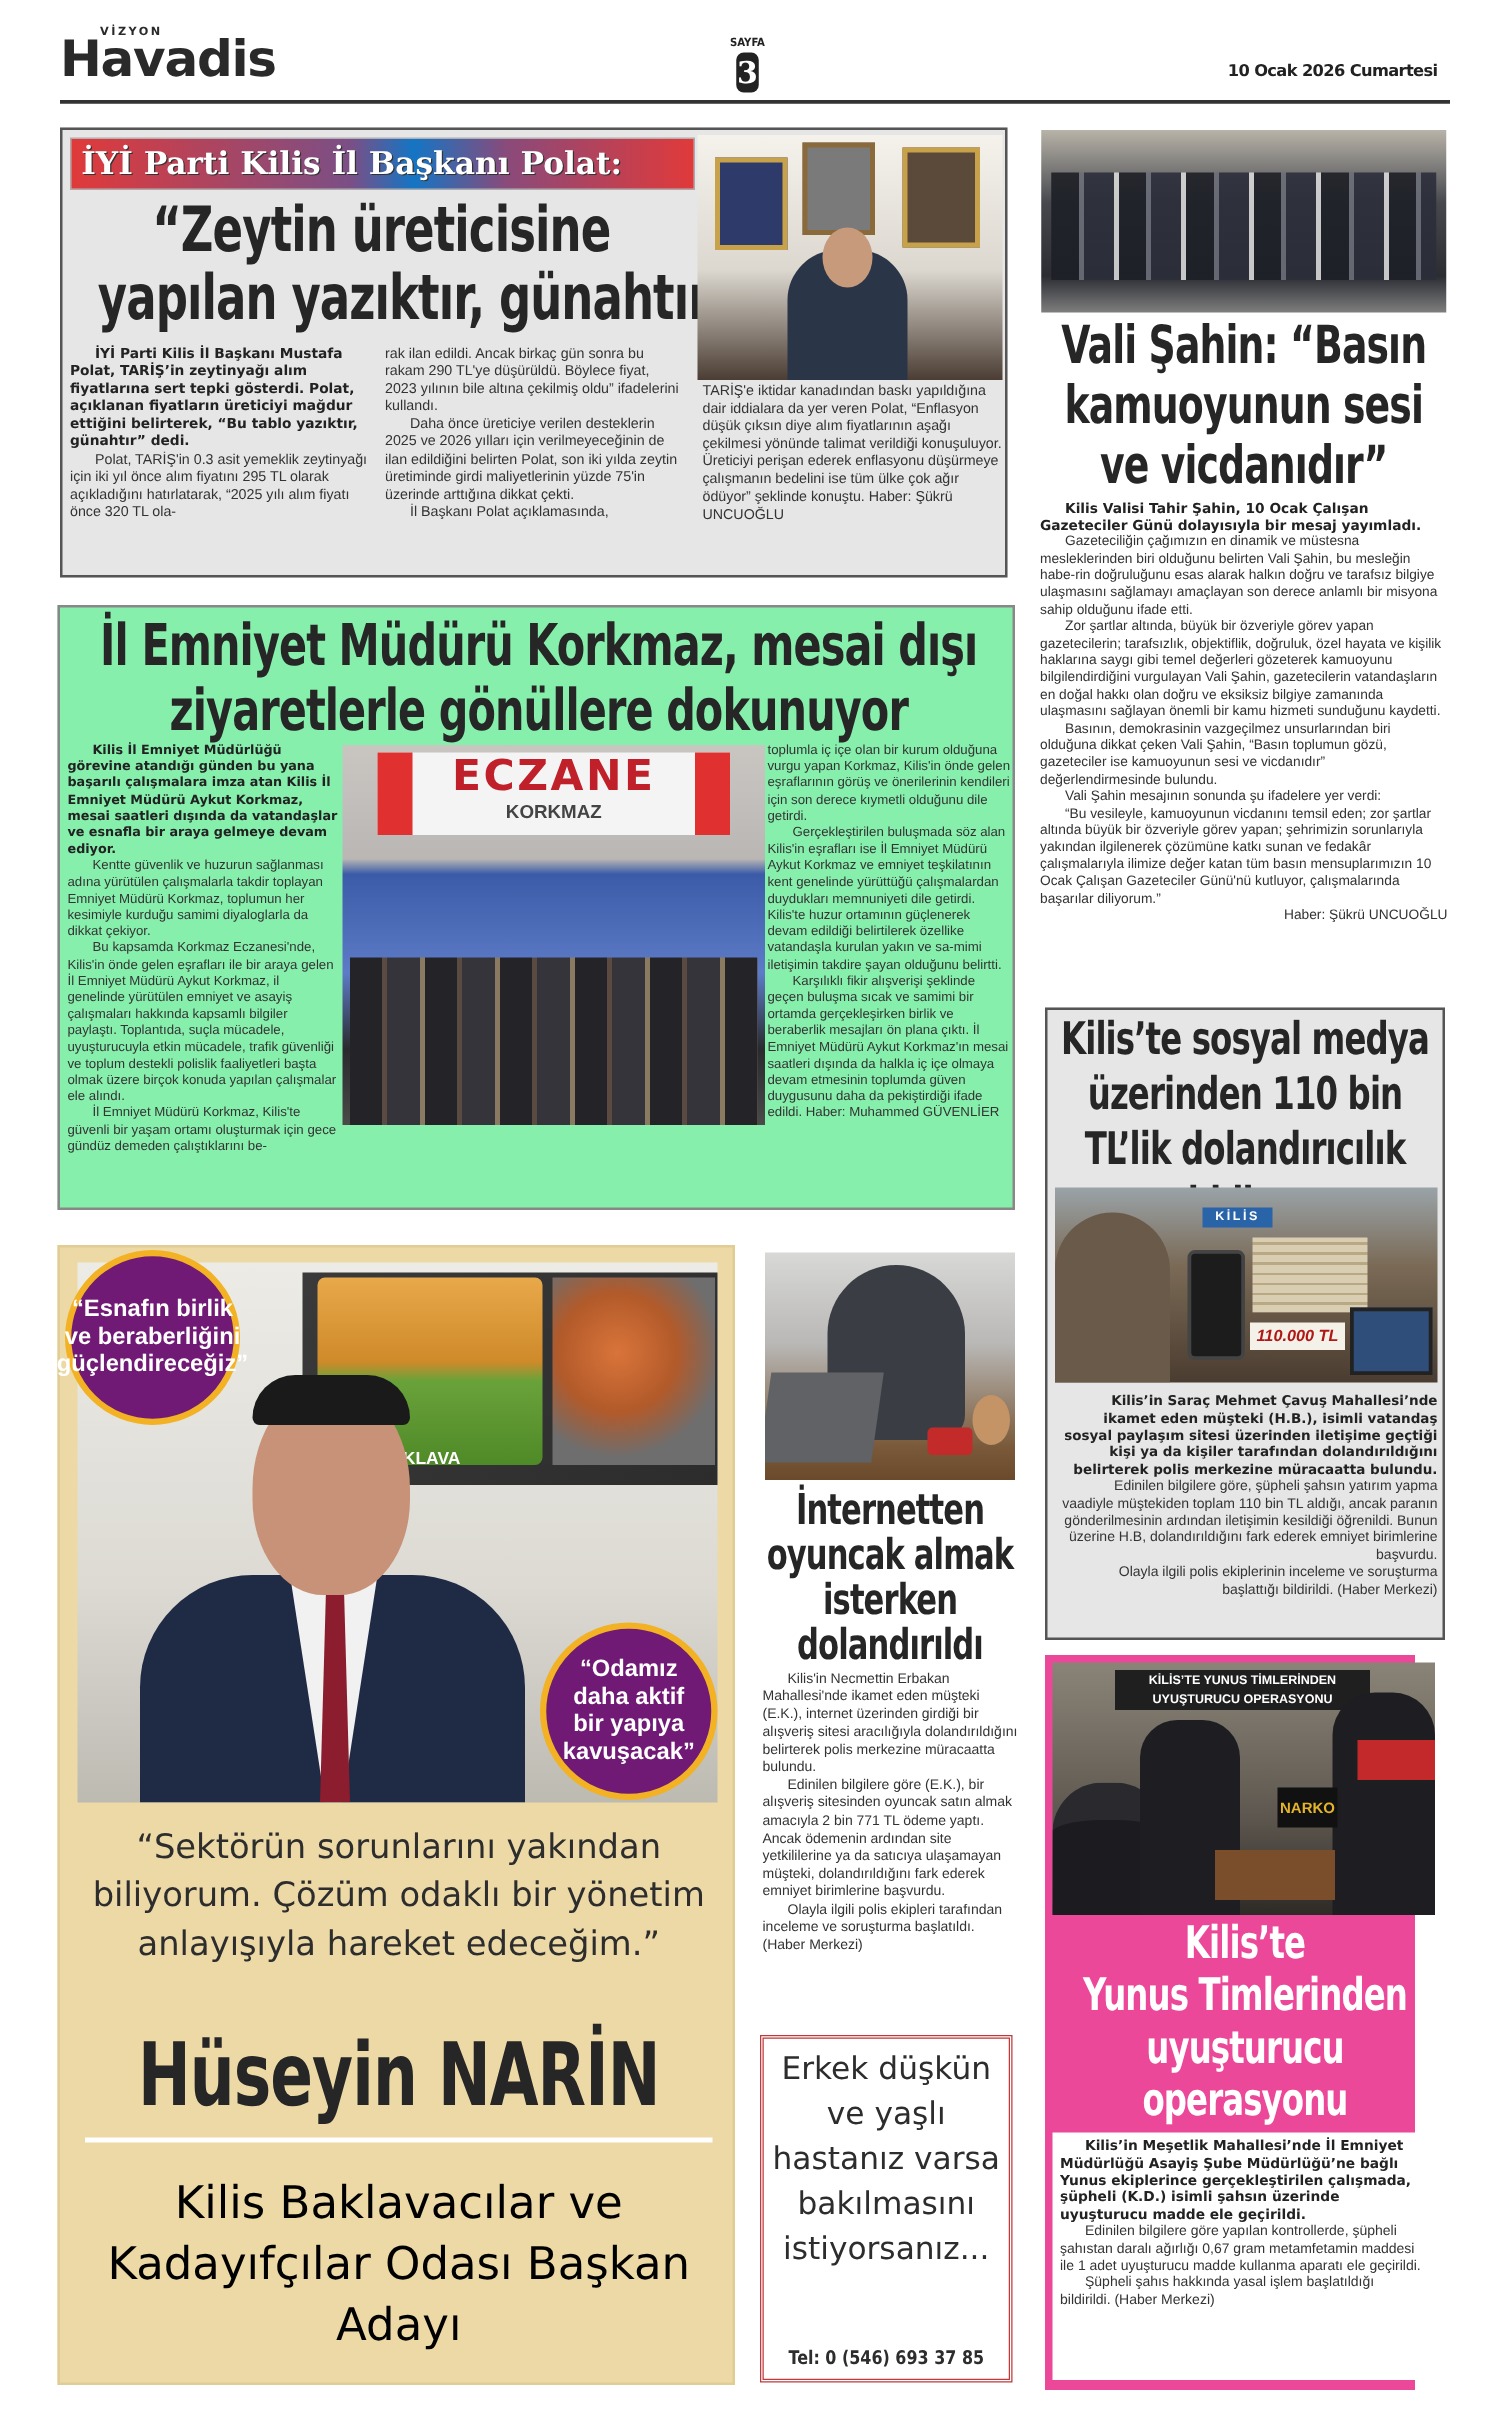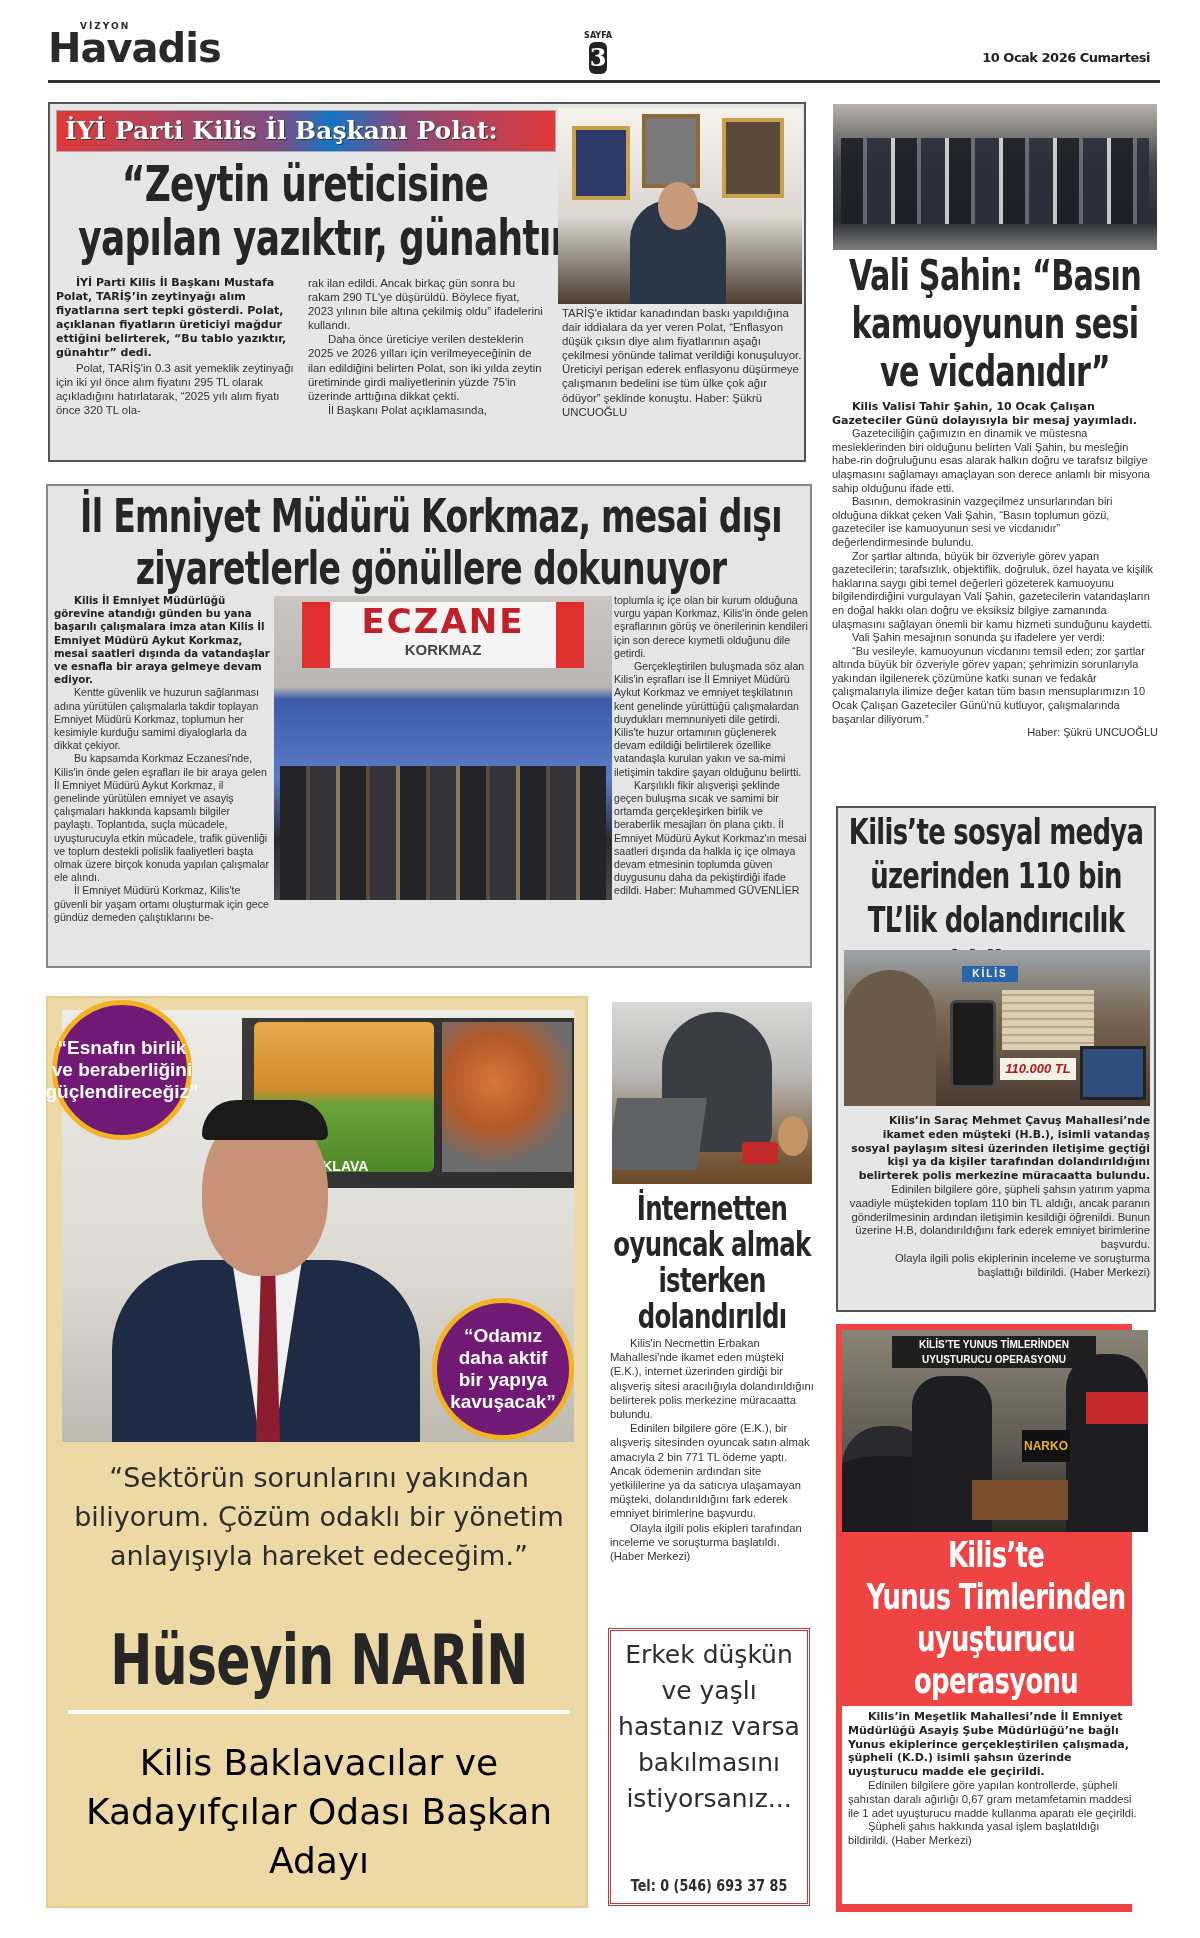--- a/index.html
+++ b/index.html
@@ -64,29 +64,29 @@
 <div class="abs" style="left:830px;top:100px;width:330px;height:690px;">
   <div class="abs img" style="left:3px;top:4px;width:324px;height:146px;background:linear-gradient(180deg,#b8b3a8 0%,#46484e 40%,#2b2d33 80%,#7e7e7e 100%);">
     <div class="abs" style="left:8px;top:34px;width:308px;height:86px;background:repeating-linear-gradient(90deg,#1d1f26 0 22px,#6b6e78 22px 26px,#2b2e3a 26px 50px,#d8d8d8 50px 54px);opacity:.9;"></div>
   </div>
   <div class="abs cond" style="left:-60px;top:152px;width:450px;font-size:42px;line-height:48px;">Vali Şahin: “Basın</div>
   <div class="abs cond" style="left:-60px;top:200px;width:450px;font-size:42px;line-height:48px;">kamuoyunun sesi</div>
   <div class="abs cond" style="left:-60px;top:248px;width:450px;font-size:42px;line-height:48px;">ve vicdanıdır”</div>
   <div class="abs body" style="left:2px;top:300px;width:326px;font-size:11px;line-height:13.6px;">
     <p class="lead">Kilis Valisi Tahir Şahin, 10 Ocak Çalışan Gazeteciler Günü dolayısıyla bir mesaj yayımladı.</p>
     <p>Gazeteciliğin çağımızın en dinamik ve müstesna mesleklerinden biri olduğunu belirten Vali Şahin, bu mesleğin habe-rin doğruluğunu esas alarak halkın doğru ve tarafsız bilgiye ulaşmasını sağlamayı amaçlayan son derece anlamlı bir misyona sahip olduğunu ifade etti.</p>
+    <p>Zor şartlar altında, büyük bir özveriyle görev yapan gazetecilerin; tarafsızlık, objektiflik, doğruluk, özel hayata ve kişilik haklarına saygı gibi temel değerleri gözeterek kamuoyunu bilgilendirdiğini vurgulayan Vali Şahin, gazetecilerin vatandaşların en doğal hakkı olan doğru ve eksiksiz bilgiye zamanında ulaşmasını sağlayan önemli bir kamu hizmeti sunduğunu kaydetti.</p>
     <p>Basının, demokrasinin vazgeçilmez unsurlarından biri olduğuna dikkat çeken Vali Şahin, “Basın toplumun gözü, gazeteciler ise kamuoyunun sesi ve vicdanıdır” değerlendirmesinde bulundu.</p>
-    <p>Zor şartlar altında, büyük bir özveriyle görev yapan gazetecilerin; tarafsızlık, objektiflik, doğruluk, özel hayata ve kişilik haklarına saygı gibi temel değerleri gözeterek kamuoyunu bilgilendirdiğini vurgulayan Vali Şahin, gazetecilerin vatandaşların en doğal hakkı olan doğru ve eksiksiz bilgiye zamanında ulaşmasını sağlayan önemli bir kamu hizmeti sunduğunu kaydetti.</p>
     <p>Vali Şahin mesajının sonunda şu ifadelere yer verdi:</p>
     <p>“Bu vesileyle, kamuoyunun vicdanını temsil eden; zor şartlar altında büyük bir özveriyle görev yapan; şehrimizin sorunlarıyla yakından ilgilenerek çözümüne katkı sunan ve fedakâr çalışmalarıyla ilimize değer katan tüm basın mensuplarımızın 10 Ocak Çalışan Gazeteciler Günü'nü kutluyor, çalışmalarında başarılar diliyorum.”</p>
     <p style="text-align:right">Haber: Şükrü UNCUOĞLU</p>
   </div>
 </div>
 
-<div class="abs" style="left:46px;top:484px;width:766px;height:484px;border:2px solid #888;background:#e5e5e5;">
+<div class="abs" style="left:46px;top:484px;width:766px;height:484px;border:2px solid #888;background:#86efac;">
   <div class="abs cond" style="left:-110px;top:4px;width:986px;font-size:46px;line-height:52px;">İl Emniyet Müdürü Korkmaz, mesai dışı</div>
   <div class="abs cond" style="left:-110px;top:56px;width:986px;font-size:46px;line-height:52px;">ziyaretlerle gönüllere dokunuyor</div>
   <div class="abs body" style="left:6px;top:108px;width:218px;font-size:10.6px;line-height:13.2px;">
     <p class="lead" style="font-size:10.2px">Kilis İl Emniyet Müdürlüğü görevine atandığı günden bu yana başarılı çalışmalara imza atan Kilis İl Emniyet Müdürü Aykut Korkmaz, mesai saatleri dışında da vatandaşlar ve esnafla bir araya gelmeye devam ediyor.</p>
     <p>Kentte güvenlik ve huzurun sağlanması adına yürütülen çalışmalarla takdir toplayan Emniyet Müdürü Korkmaz, toplumun her kesimiyle kurduğu samimi diyaloglarla da dikkat çekiyor.</p>
     <p>Bu kapsamda Korkmaz Eczanesi'nde, Kilis'in önde gelen eşrafları ile bir araya gelen İl Emniyet Müdürü Aykut Korkmaz, il genelinde yürütülen emniyet ve asayiş çalışmaları hakkında kapsamlı bilgiler paylaştı. Toplantıda, suçla mücadele, uyuşturucuyla etkin mücadele, trafik güvenliği ve toplum destekli polislik faaliyetleri başta olmak üzere birçok konuda yapılan çalışmalar ele alındı.</p>
     <p>İl Emniyet Müdürü Korkmaz, Kilis'te güvenli bir yaşam ortamı oluşturmak için gece gündüz demeden çalıştıklarını be-</p>
   </div>
   <div class="abs img" style="left:226px;top:110px;width:338px;height:304px;background:linear-gradient(180deg,#c9c6c2 0%,#b9b6b4 30%,#3b5ba8 34%,#5d7bc6 60%,#2a2a2e 80%,#4a4a4a 100%);">
     <div class="abs" style="left:28px;top:6px;width:282px;height:66px;background:#f4f4f4;border-left:28px solid #e03030;border-right:28px solid #e03030;text-align:center;">
@@ -153,21 +153,21 @@
     <div class="abs" style="left:156px;top:108px;width:76px;height:22px;background:#f4f1e8;color:#b01818;font-weight:bold;font-style:italic;font-size:13px;text-align:center;line-height:22px;">110.000 TL</div>
     <div class="abs" style="left:236px;top:96px;width:66px;height:54px;background:#2f4e7a;border:3px solid #222;"></div>
   </div>
   <div class="abs body" style="left:6px;top:306px;width:306px;font-size:11.2px;line-height:13.8px;text-align:right;">
     <p class="lead" style="font-size:10.8px">Kilis’in Saraç Mehmet Çavuş Mahallesi’nde ikamet eden müşteki (H.B.), isimli vatandaş sosyal paylaşım sitesi üzerinden iletişime geçtiği kişi ya da kişiler tarafından dolandırıldığını belirterek polis merkezine müracaatta bulundu.</p>
     <p>Edinilen bilgilere göre, şüpheli şahsın yatırım yapma vaadiyle müştekiden toplam 110 bin TL aldığı, ancak paranın gönderilmesinin ardından iletişimin kesildiği öğrenildi. Bunun üzerine H.B, dolandırıldığını fark ederek emniyet birimlerine başvurdu.</p>
     <p>Olayla ilgili polis ekiplerinin inceleme ve soruşturma başlattığı bildirildi. (Haber Merkezi)</p>
   </div>
 </div>
 
-<div class="abs" style="left:836px;top:1324px;width:296px;height:588px;background:#ef4444;padding-left:17px;">
+<div class="abs" style="left:836px;top:1324px;width:296px;height:588px;background:#ec4899;padding-left:17px;">
   <div class="abs img" style="left:6px;top:6px;width:306px;height:202px;background:linear-gradient(180deg,#8a8478 0%,#5e5850 60%,#2e2a26 100%);">
     <div class="abs" style="left:50px;top:6px;width:204px;height:32px;background:#1f1f1f;color:#fff;font-size:10px;font-weight:bold;text-align:center;line-height:15px;padding-top:1px;">KİLİS’TE YUNUS TİMLERİNDEN UYUŞTURUCU OPERASYONU</div>
     <div class="abs" style="left:0;top:96px;width:90px;height:106px;background:#1c1c20;border-radius:40px 40px 0 0;border-top:30px solid #2a2a2e;"></div>
     <div class="abs" style="left:70px;top:46px;width:80px;height:156px;background:#1e1e22;border-radius:30px 30px 0 0;"></div>
     <div class="abs" style="left:224px;top:24px;width:82px;height:178px;background:#1e1e22;border-radius:34px 34px 0 0;"></div>
     <div class="abs" style="left:244px;top:62px;width:62px;height:32px;background:#c3282a;"></div>
     <div class="abs" style="left:180px;top:100px;width:48px;height:32px;background:#111;color:#e4b42a;font-weight:bold;font-size:12px;text-align:center;line-height:32px;">NARKO</div>
     <div class="abs" style="left:130px;top:150px;width:96px;height:40px;background:#7a4e2a;"></div>
   </div>
   <div class="abs cond" style="left:-60px;top:210px;width:440px;font-size:36px;line-height:42px;color:#fff;">Kilis’te</div>

